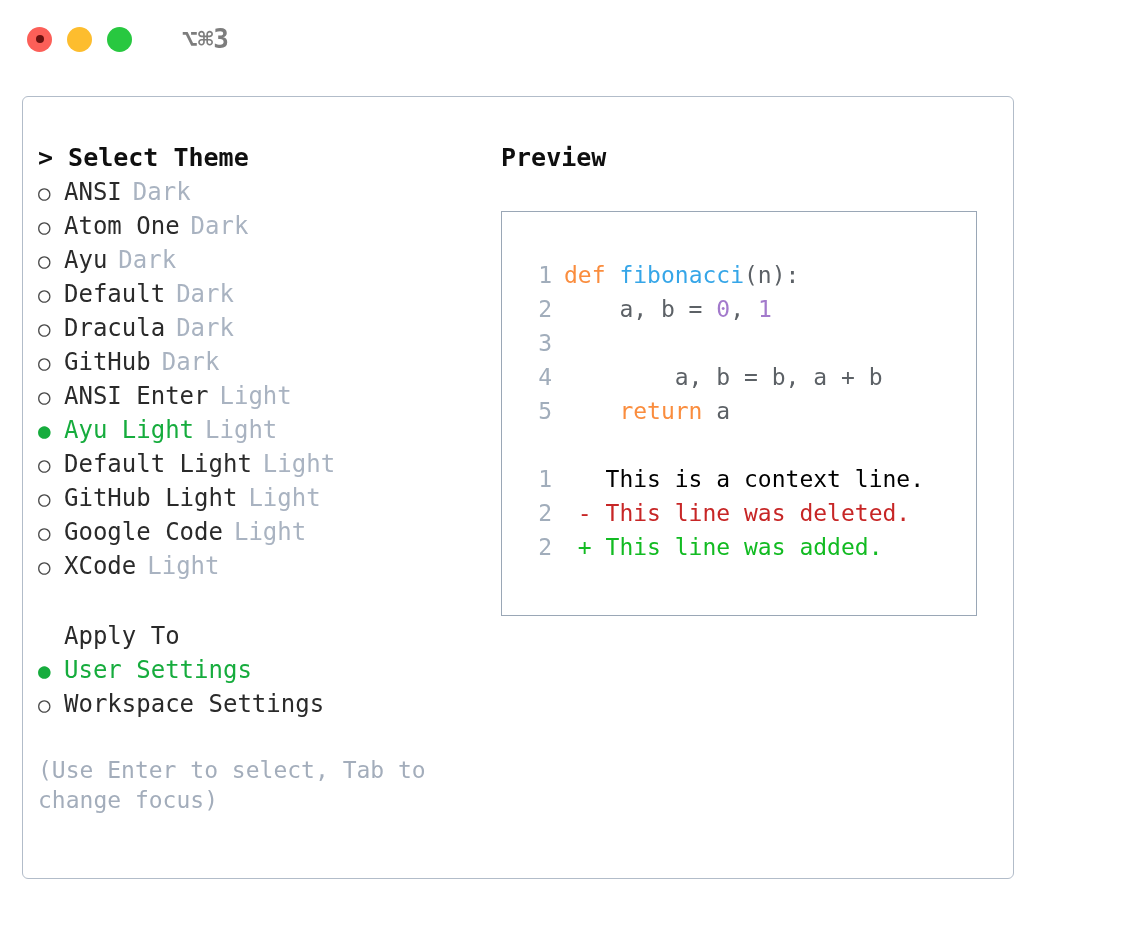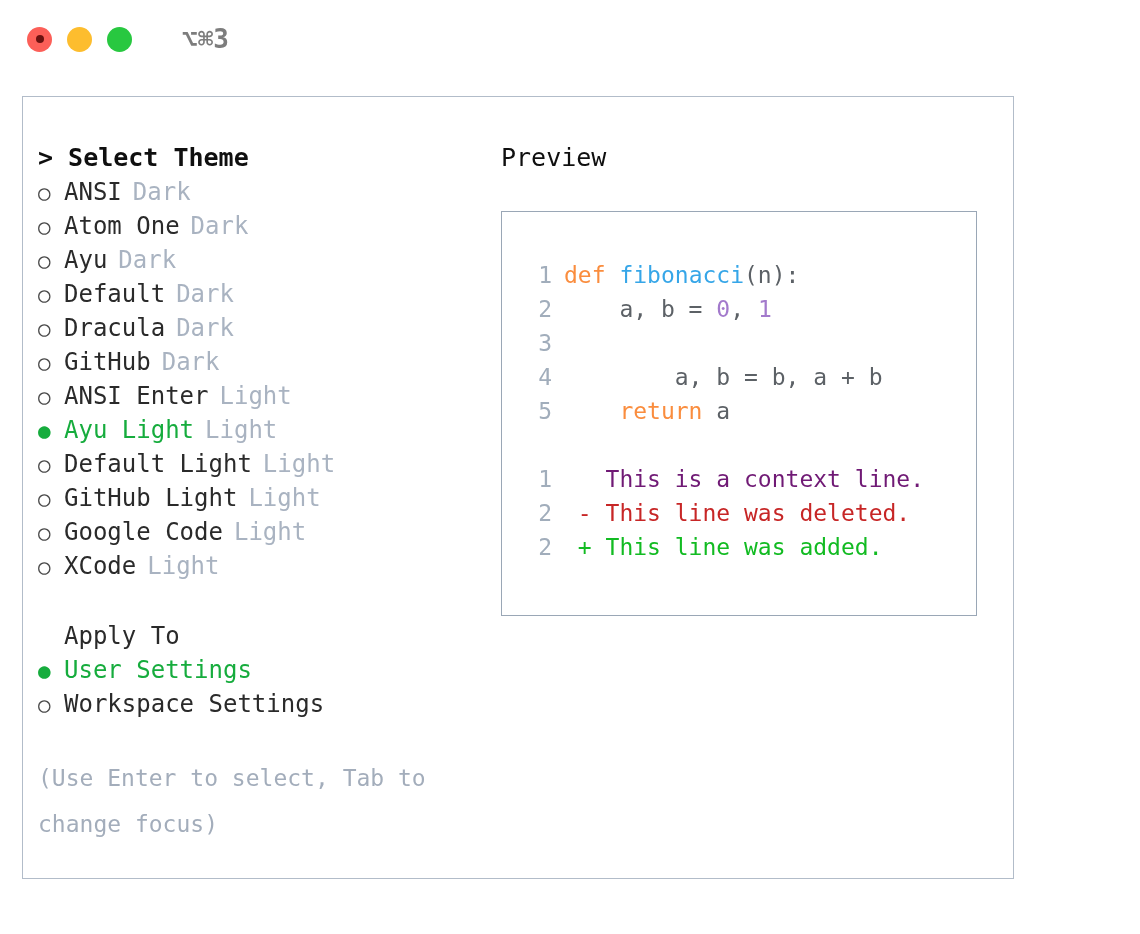--- a/index.html
+++ b/index.html
@@ -73,21 +73,21 @@
 
   
   .panel {
     position: absolute;
     left: 22px;
     top: 96px;
     width: 992px;
     height: 783px;
     box-sizing: border-box;
     border: 1px solid #b2bcc9;
-    border-radius: 0;
+    border-radius: 6px;
     background: #ffffff;
   }
 
   .columns {
     position: absolute;
     left: 0;
     top: 0;
     width: 100%;
     height: 100%;
   }
@@ -147,30 +147,30 @@
     color: #2a2a2a;
     line-height: 34px;
     height: 34px;
     padding-left: 26px;
     white-space: pre;
   }
 
   .hint {
     margin-top: 34px;
     font-size: 23px;
-    line-height: 46px;
+    line-height: 30px;
     color: #a3adbb;
     width: 400px;
     white-space: pre-wrap;
   }
 
   
   .preview-title {
     font-size: 25px;
-    font-weight: normal;
+    font-weight: bold;
     color: #0f0f0f;
     line-height: 34px;
     height: 34px;
     white-space: pre;
   }
   .preview-box {
     margin-top: 36px;
     width: 476px;
     height: 405px;
     box-sizing: border-box;
@@ -192,21 +192,21 @@
     text-align: right;
     color: #a1adbb;
     margin-right: 12px;
   }
   .code-blank { height: 34px; }
   .tok-kw   { color: #fa8d3e; }
   .tok-fn   { color: #36a6e8; text-align: center; }
   .tok-call { color: #f8707e; }
   .tok-num  { color: #a37acc; }
   .tok-txt  { color: #5c6166; }
-  .tok-ctx  { color: #701a75; }
+  .tok-ctx  { color: #000000; }
   .tok-del  { color: #c72626; text-align: right; }
   .tok-add  { color: #12bb22; }
 </style>
 </head>
 <body>
 
 <div class="page">
 
   <div class="titlebar">
     <div class="lights">

